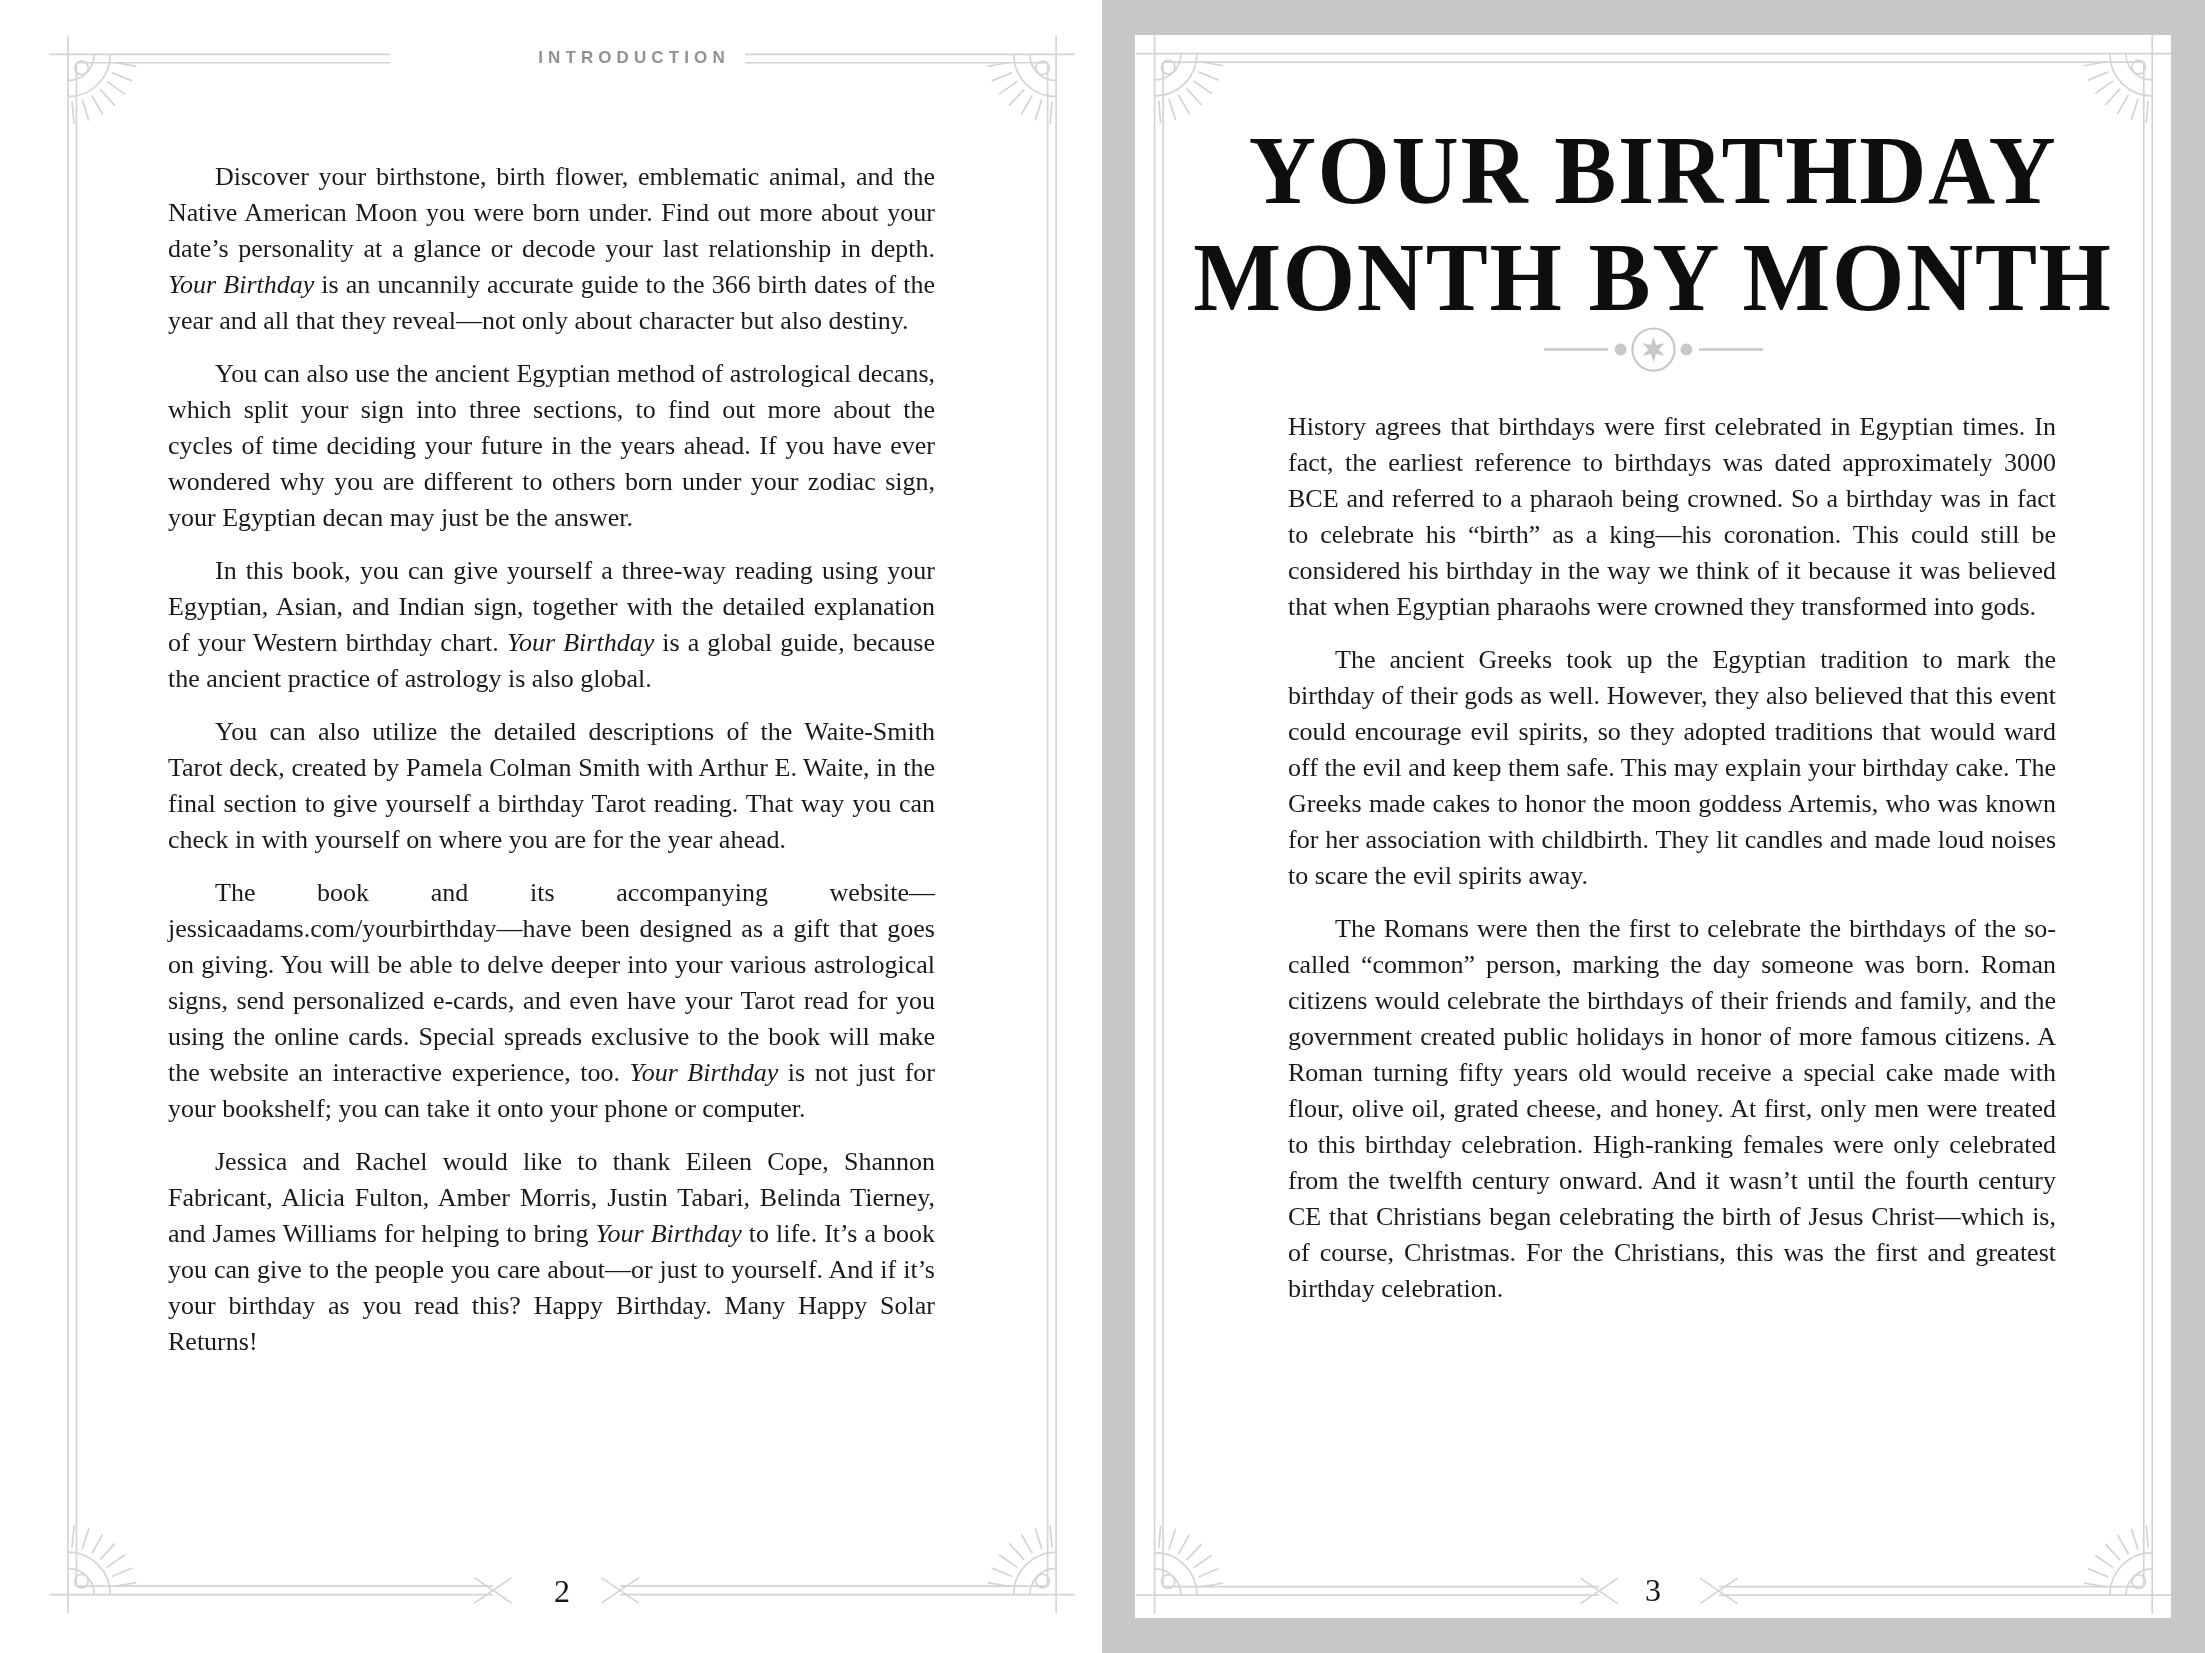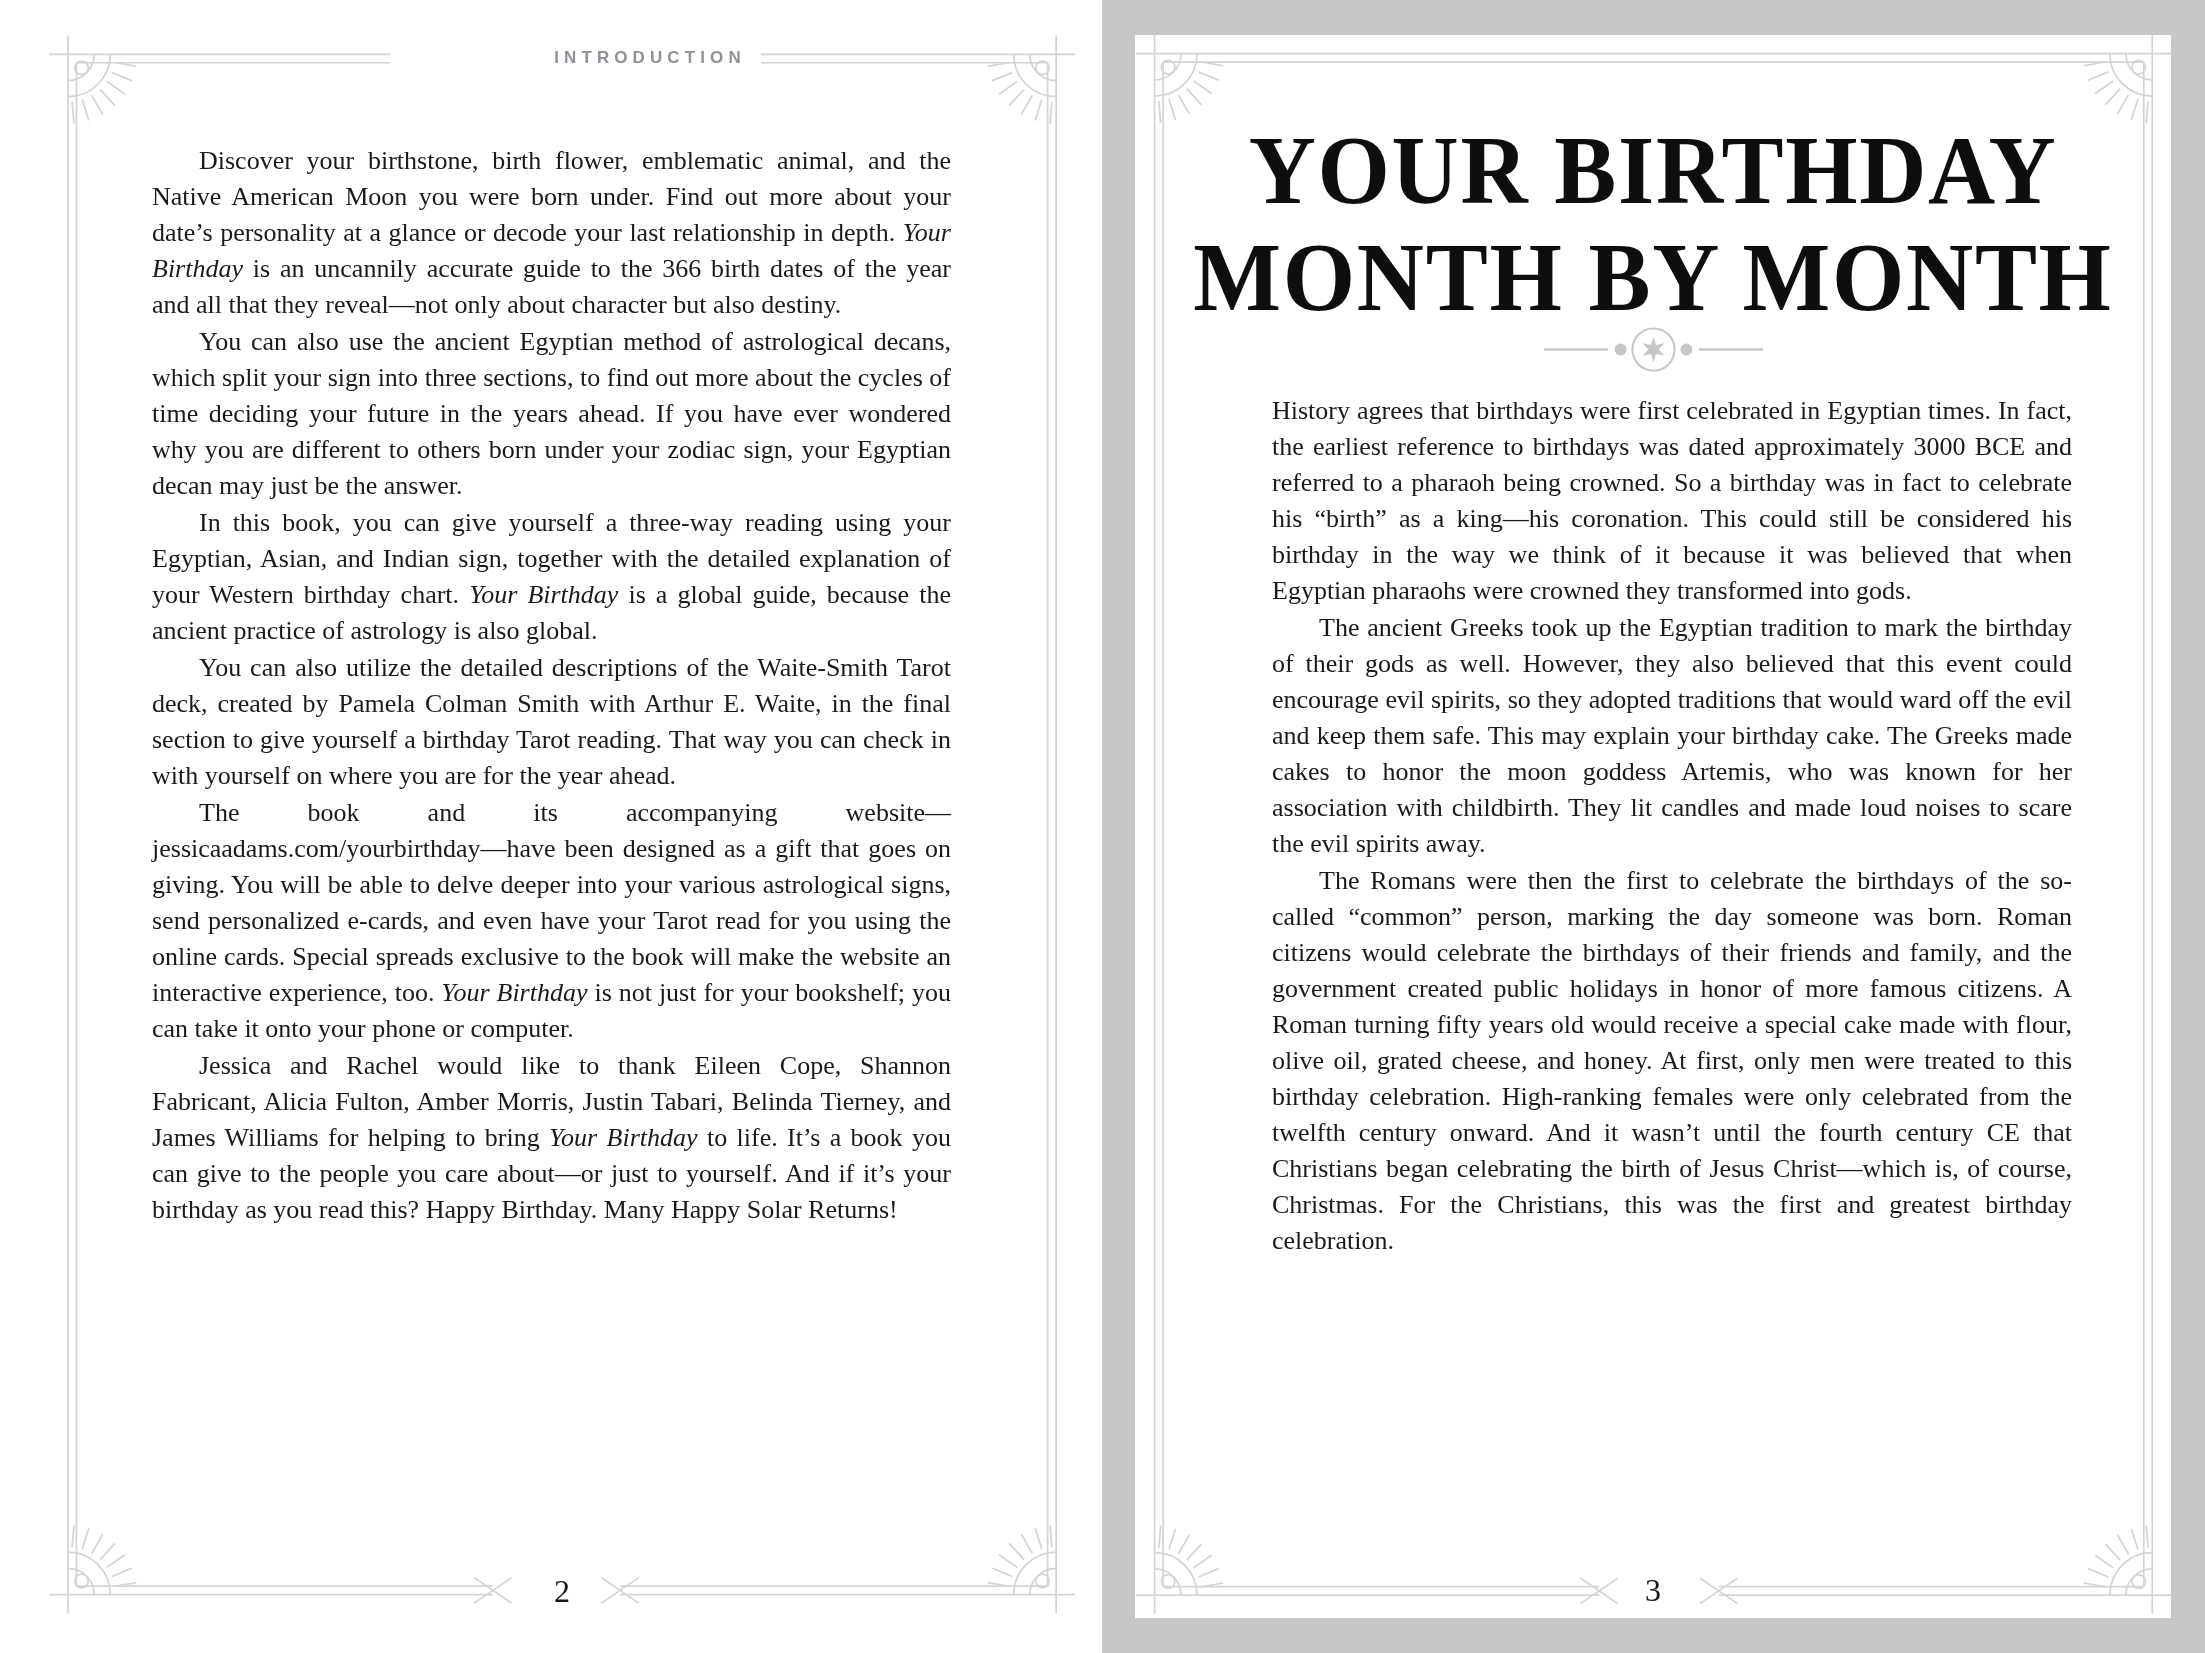--- a/index.html
+++ b/index.html
@@ -22,34 +22,34 @@
   }
   .page-right{
     position:absolute;left:33px;top:35px;width:1036px;height:1583px;
     background:#ffffff;
   }
 
   svg.frame{position:absolute;left:0;top:0;pointer-events:none;}
 
   .running-header{
     position:absolute;left:68px;width:1132px;top:47px;
-    text-align:center;line-height:22px;margin-left:16px;
+    text-align:center;line-height:22px;
   }
   .running-header span{
     display:inline-block;background:#ffffff;padding:0 15.3px;
     font-family:"Liberation Sans",sans-serif;
     font-size:17px;font-weight:700;letter-spacing:5.1px;
     color:var(--header-text,#8e9298);
   }
 
   .bodycol{position:absolute;}
   .page-left  .bodycol{left:151px;width:801px;top:142px;}
   .page-right .bodycol{left:136px;width:802px;top:357px;}
   .bodycol p{
-    margin:1px;
+    margin:17px;
     font-size:26px;line-height:36px;
     color:var(--body-text,#1a1a1c);
     text-align:justify;
     text-indent:47px;
   }
   .page-right .bodycol p:first-child{text-indent:0;}
   .bodycol .it{font-style:italic;}
 
   .chapter-title{
     position:absolute;left:0;right:0;top:82px;

